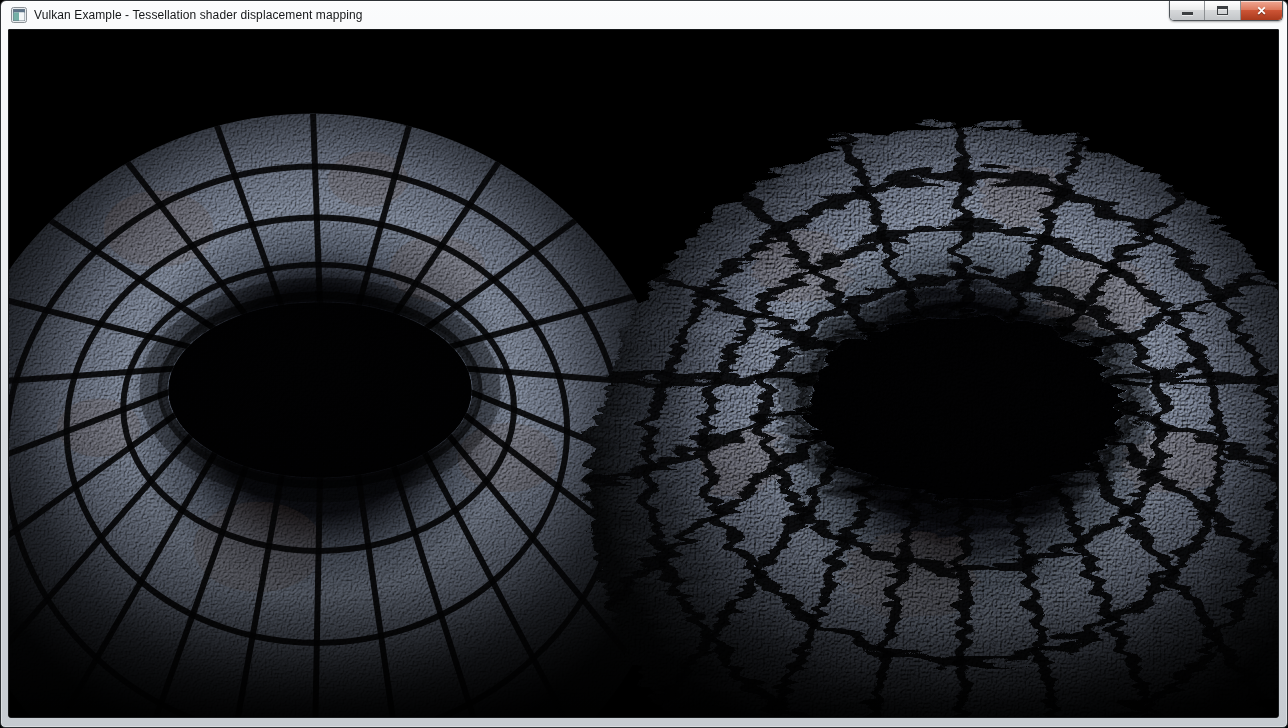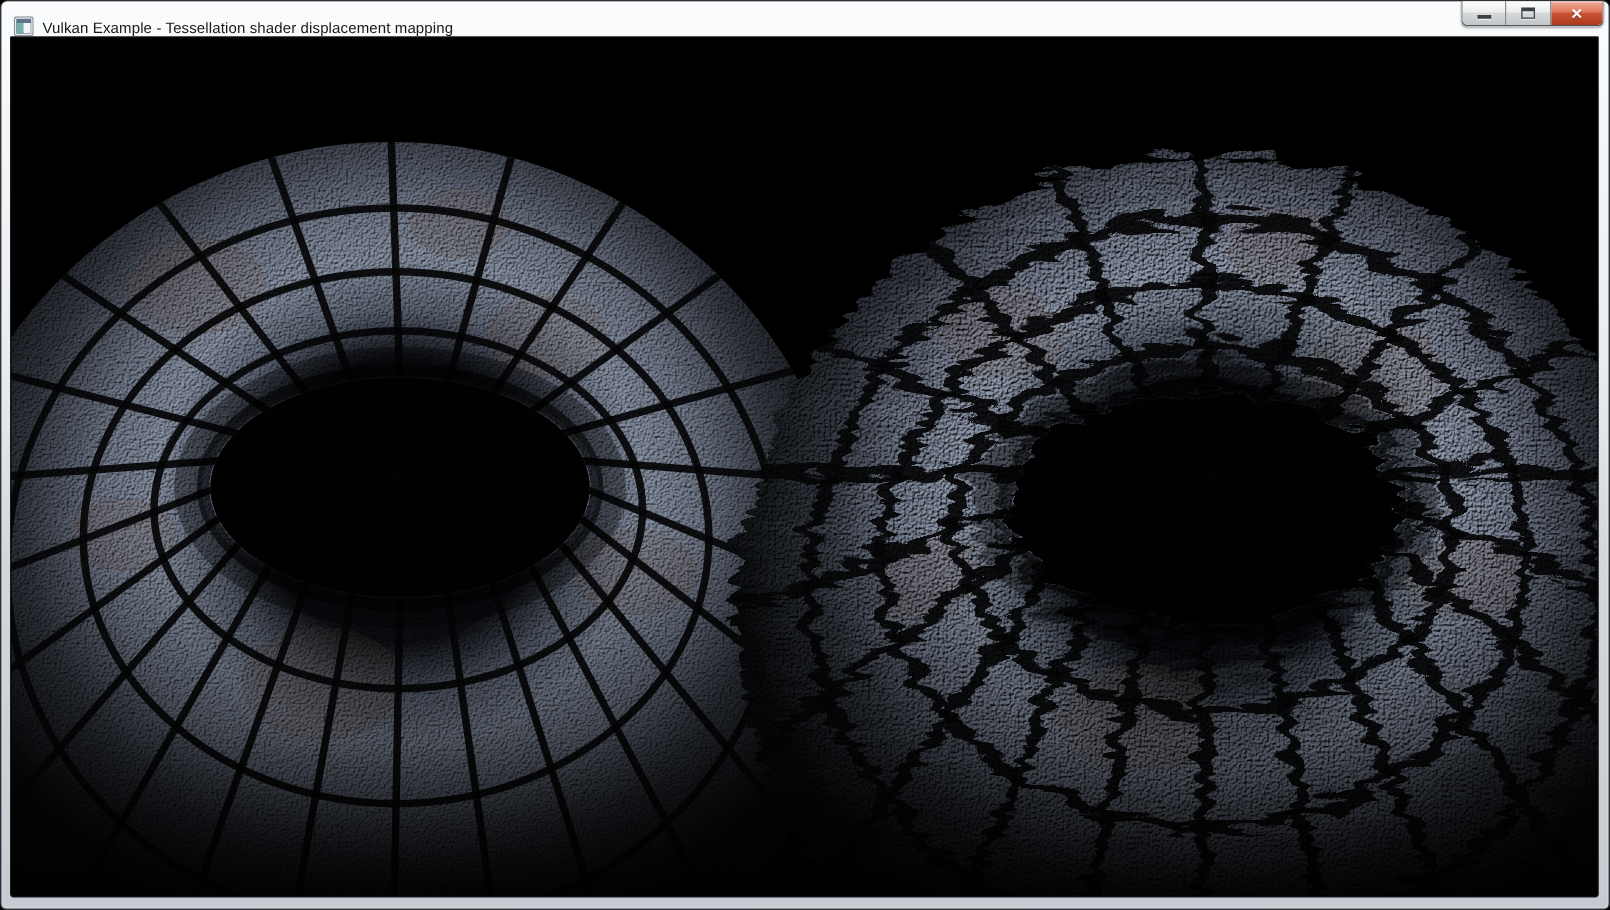--- a/index.html
+++ b/index.html
@@ -9,21 +9,21 @@
     position:relative; width:1288px; height:728px;
     border:1px solid #2e3236;
     border-radius:6px 6px 5px 5px;
     background:linear-gradient(180deg,#fbfcfd 0%,#e9ecef 40%,#d4d8dd 60%,#c6cbd1 100%);
     box-shadow:inset 0 1px 0 rgba(255,255,255,.85), inset 0 0 0 1px rgba(255,255,255,.35);
     overflow:hidden;
   }
 
   .titlebar {
     position:absolute; top:0; left:0; right:0; height:28px;
-    display:flex; align-items:flex-end; padding-left:10px;
+    display:flex; align-items:center; padding-left:10px;
   }
   .app-icon { width:16px; height:16px; margin-right:7px; flex:0 0 auto; }
   .title-text {
     font-size:12px; color:#151719; letter-spacing:.1px;
     text-shadow:0 1px 0 rgba(255,255,255,.7);
     white-space:nowrap;
   }
 
   .win-controls {
     position:absolute; top:0; right:4px; height:20px;

